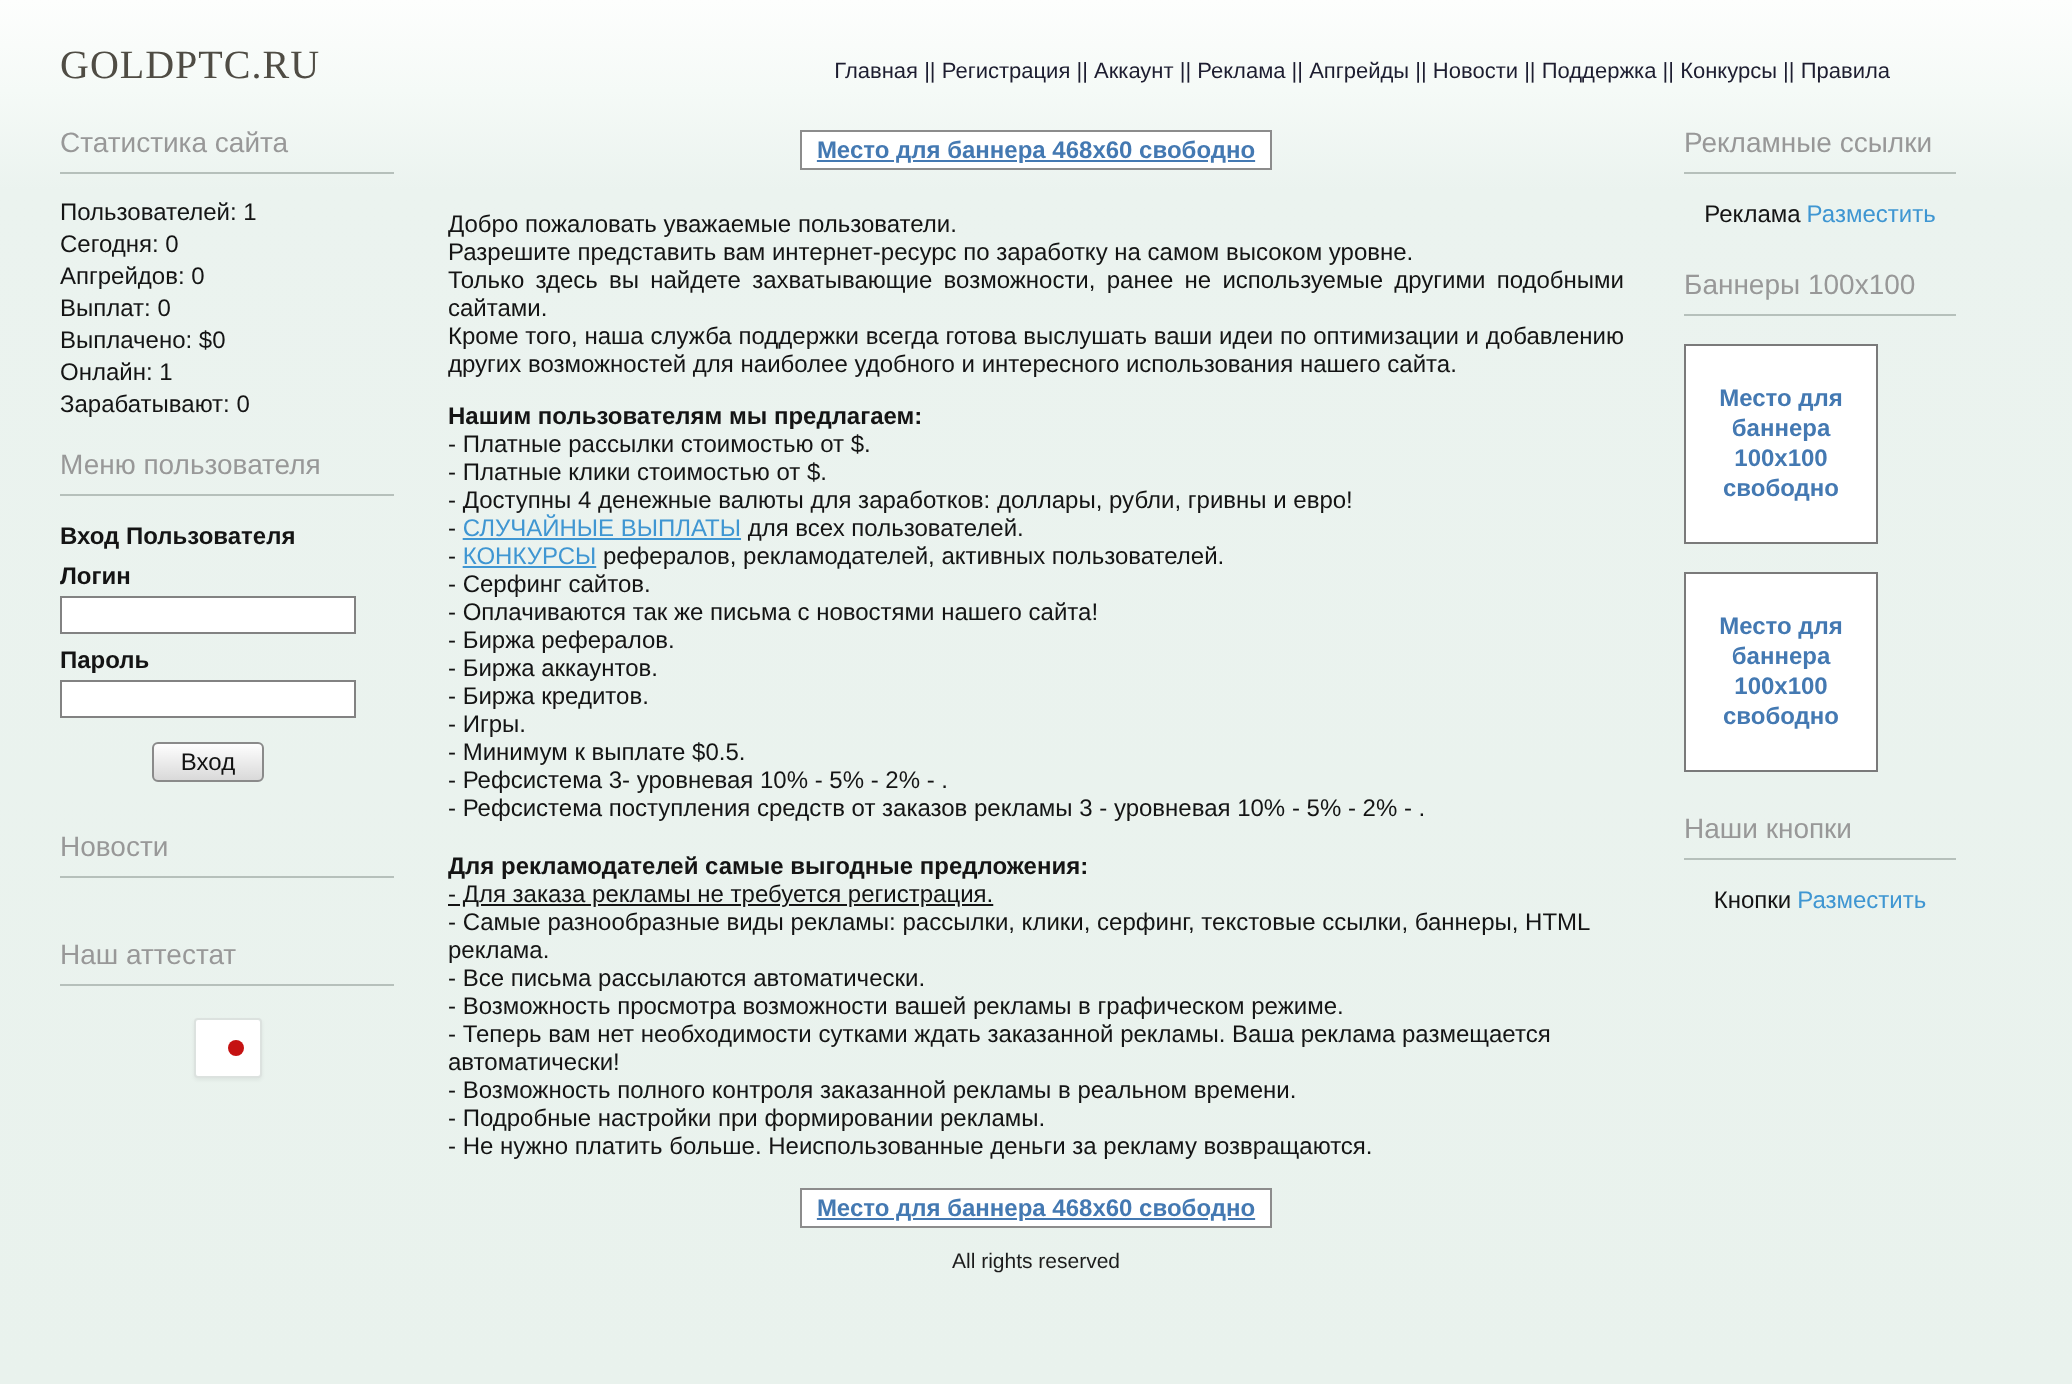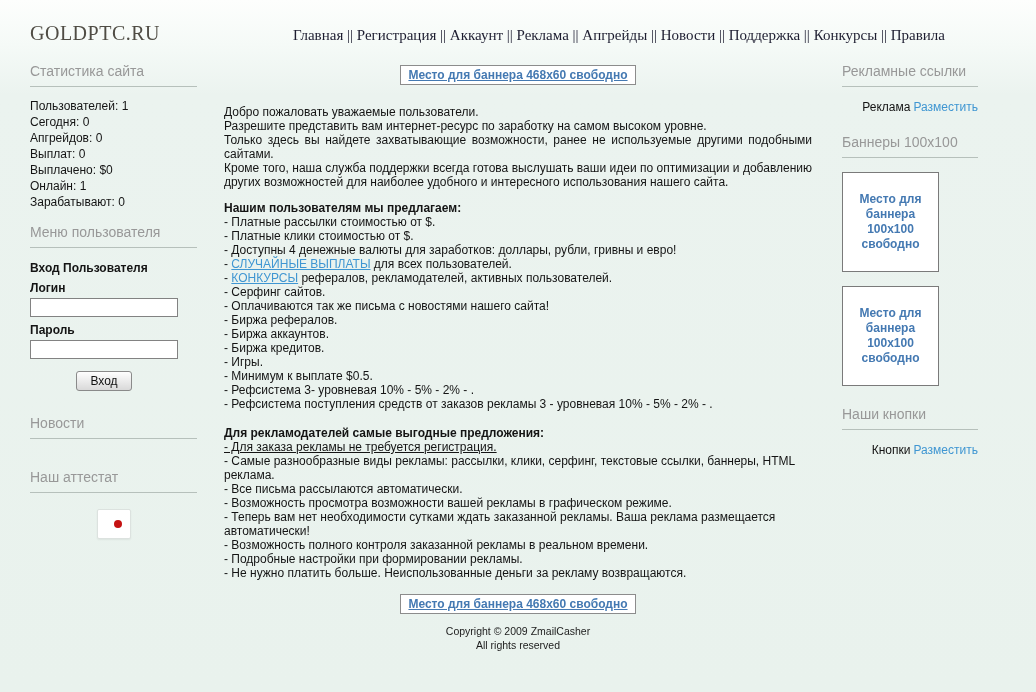--- a/index.html
+++ b/index.html
@@ -11,21 +11,21 @@
   *{margin:0;padding:0;box-sizing:border-box;}
   html,body{width:1036px;height:692px;}
   body{
     overflow:hidden;
     font-family:"Liberation Sans",sans-serif;
     font-size:12px;color:#141414;
     background:linear-gradient(180deg,#fdfefd 0px,#f5faf7 45px,#ebf3ef 95px,var(--bg-green) 100%);
   }
   .header{display:flex;align-items:baseline;padding:22px 91px 4px 30px;}
   .logo{font-family:"Liberation Serif",serif;font-size:20px;color:#4f4c44;letter-spacing:.5px;}
-  .nav{margin-left:auto;font-size:15px;color:#1d1d30;white-space:nowrap;font-family:Liberation Serif, serif;}
+  .nav{margin-left:auto;font-size:11px;color:#1d1d30;white-space:nowrap;}
   .nav-link{color:#1d1d30;text-decoration:none;cursor:pointer;}
   .nav-sep{color:#1d1d30;}
   .columns{display:flex;align-items:flex-start;padding:14px 0 0 30px;}
   .col-left{width:167px;flex:none;}
   .col-center{width:588px;flex:none;margin-left:27px;}
   .col-right{width:136px;flex:none;margin-left:30px;}
   h2{font-size:14px;font-weight:400;color:var(--heading-gray);border-bottom:1px solid #b6c0bb;padding-bottom:7px;}
   
   .stats{margin-top:11px;}
   .stat-line{line-height:16px;}
@@ -47,21 +47,21 @@
   .intro{margin-top:20px;}
   .intro .intro-line{text-align:justify;line-height:14px;}
   .section-heading{font-weight:700;margin-top:12px;line-height:14px;}
   .section-heading.gap{margin-top:15px;}
   .list-line{line-height:14px;}
   .inline-link{color:var(--link-blue);text-decoration:underline;cursor:pointer;}
   .underline{text-decoration:underline;}
   .banner468-row.bottom{margin-top:12px;}
   .footer{margin-top:10px;text-align:center;font-size:10.5px;line-height:14px;color:#1c1c1c;}
   
-  .place-row{margin-top:13px;text-align:right;font-size:12px;}
+  .place-row{margin-top:13px;text-align:center;font-size:12px;}
   .place-link{color:var(--link-blue);text-decoration:none;cursor:pointer;margin-left:3px;}
   .h-banners{margin-top:20px;}
   .banner100{width:97px;height:100px;margin-top:14px;border:1px solid #7a7a7a;background:#fff;display:flex;align-items:center;justify-content:center;text-align:center;padding:5px;cursor:pointer;}
   .banner100 span{color:var(--banner-blue);font-weight:700;line-height:15px;}
   .h-buttons{margin-top:20px;}
 </style>
 </head>
 <body>
 
 <div class="page">
@@ -144,21 +144,20 @@
           <div class="list-line"><span>- Возможность полного контроля заказанной рекламы в реальном времени.</span></div>
           <div class="list-line"><span>- Подробные настройки при формировании рекламы.</span></div>
           <div class="list-line"><span>- Не нужно платить больше. Неиспользованные деньги за рекламу возвращаются.</span></div>
         </div>
 
       <div class="banner468-row bottom">
         <span class="banner468"><span class="banner-link">Место для баннера 468x60 свободно</span></span>
       </div>
 
       <footer class="footer">
-        <div>Copyright © 2009 ZmailCasher</div>
         <div>All rights reserved</div>
       </footer>
     </main>
 
     <aside class="col-right">
       <h2>Рекламные ссылки</h2>
       <div class="place-row">
         <span>Реклама</span><a class="place-link">Разместить</a>
       </div>
 

